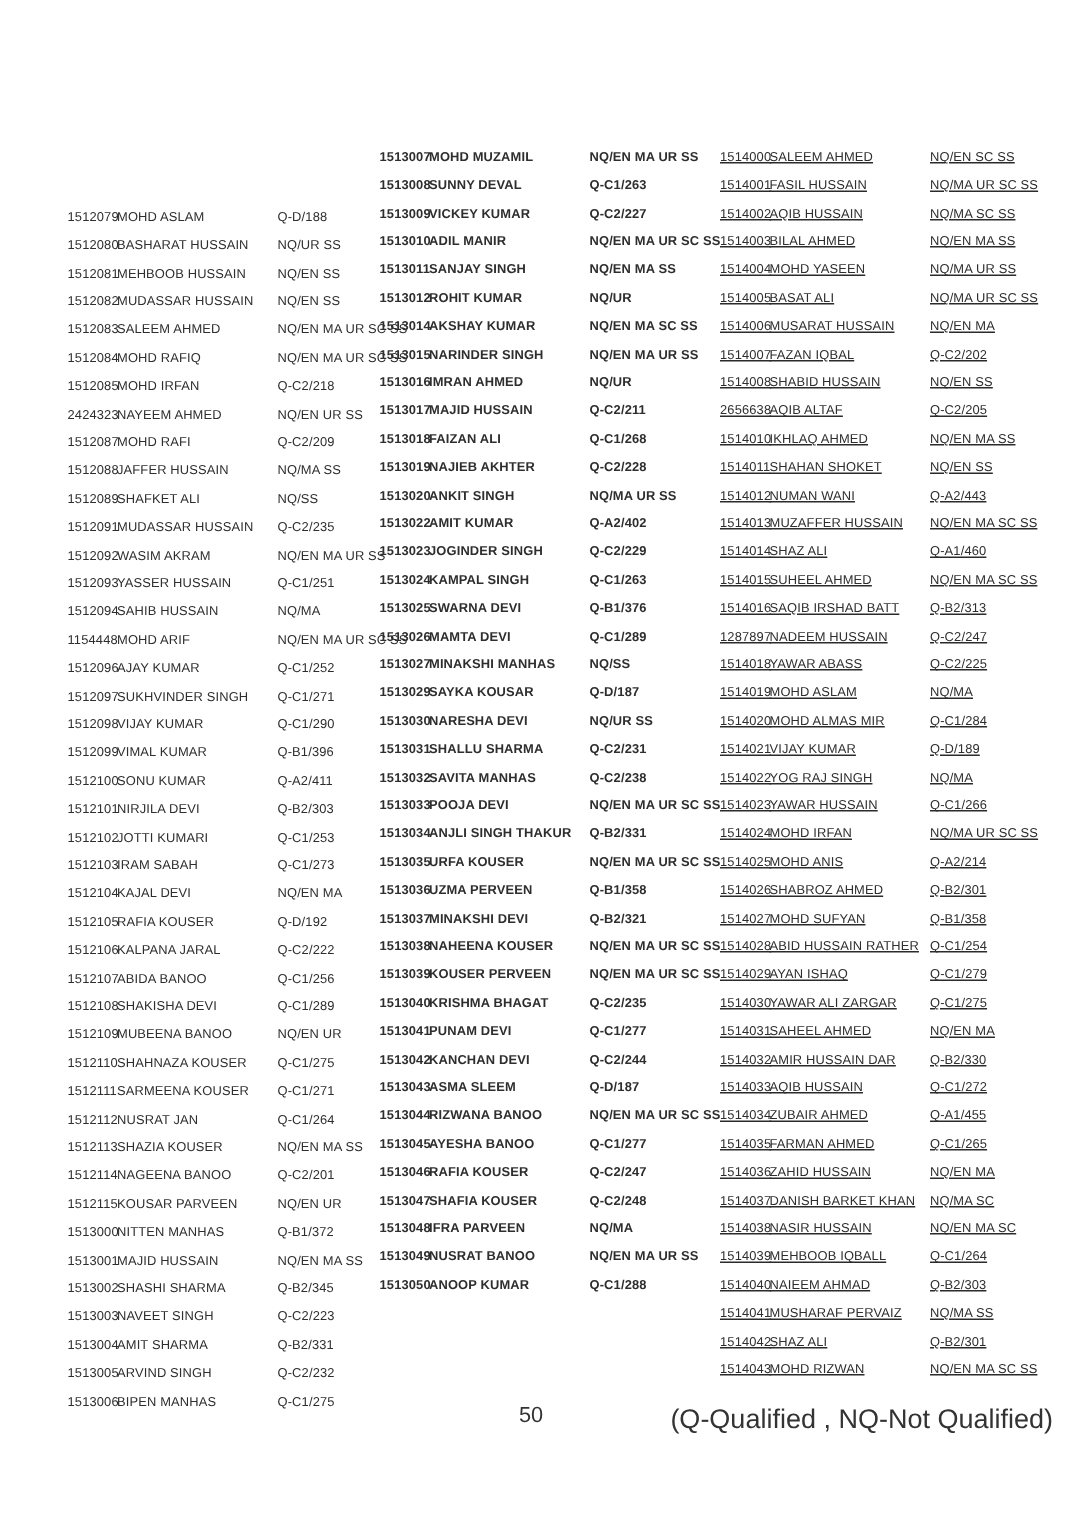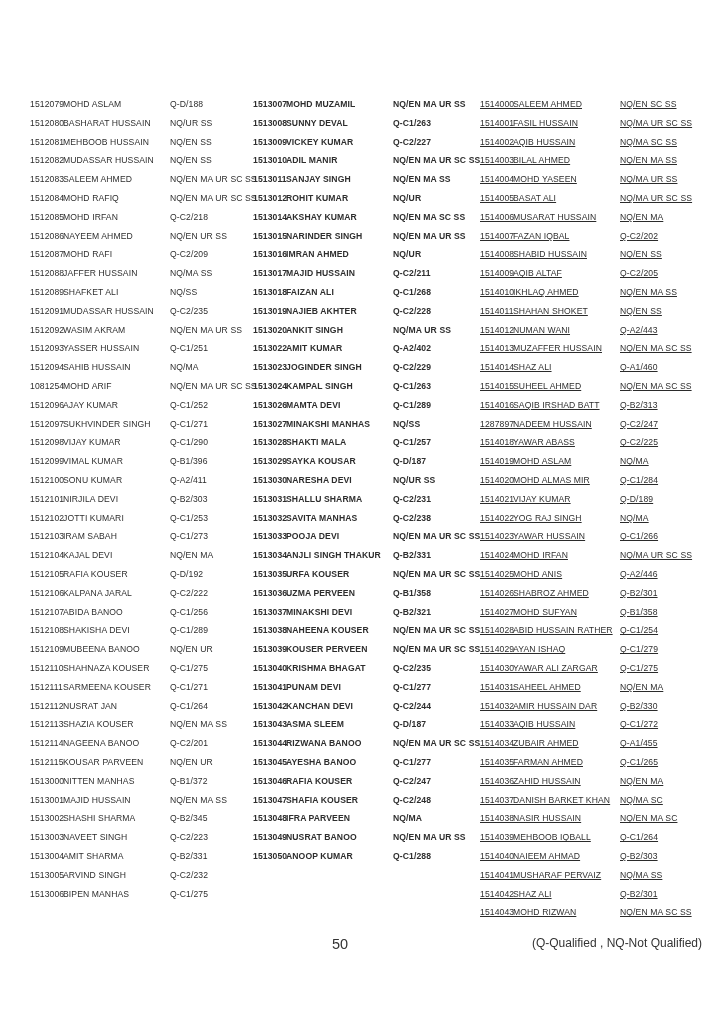--- a/index.html
+++ b/index.html
@@ -18,21 +18,21 @@
   .page {
     position: absolute;
     inset: 0;
     background: #ffffff;
   }
   .results-column {
     position: absolute;
     top: 95px;
     width: 226px;
   }
-  .col-1 { left: 30px; }
+  .col-1 { left: 45px; margin-top: 40px; }
   .col-2 { left: 253px; font-weight: bold; }
   .col-3 { left: 480px; text-decoration: underline; }
   .row {
     display: grid;
     grid-template-columns: 33px 107px 1fr;
     column-gap: 0;
     height: 18.8px;
     align-items: center;
   }
   .cell {
@@ -41,29 +41,29 @@
     white-space: nowrap;
     letter-spacing: 0.1px;
     color: #2e2e2e;
   }
   .cell.roll { font-variant-numeric: tabular-nums; }
   .page-number {
     position: absolute;
     left: 332px;
     top: 936px;
     width: 44px;
-    text-align: left;
+    text-align: center;
     font-size: 14.5px;
     color: #333333;
   }
   .legend {
     position: absolute;
     right: 22px;
     top: 936px;
-    font-size: 12px;
+    font-size: 18px;
     color: #333333;
     white-space: nowrap;
   }
 </style>
 </head>
 <body>
 
 <div class="page">
 
   <div class="results-column col-1">
@@ -96,21 +96,21 @@
     <span class="cell roll">1512084</span>
     <span class="cell name">MOHD RAFIQ</span>
     <span class="cell result">NQ/EN MA UR SC SS</span>
   </div>
       <div class="row">
     <span class="cell roll">1512085</span>
     <span class="cell name">MOHD IRFAN</span>
     <span class="cell result">Q-C2/218</span>
   </div>
       <div class="row">
-    <span class="cell roll">1512086</span>
+    <span class="cell roll">2424323</span>
     <span class="cell name">NAYEEM AHMED</span>
     <span class="cell result">NQ/EN UR SS</span>
   </div>
       <div class="row">
     <span class="cell roll">1512087</span>
     <span class="cell name">MOHD RAFI</span>
     <span class="cell result">Q-C2/209</span>
   </div>
       <div class="row">
     <span class="cell roll">1512088</span>
@@ -136,21 +136,21 @@
     <span class="cell roll">1512093</span>
     <span class="cell name">YASSER HUSSAIN</span>
     <span class="cell result">Q-C1/251</span>
   </div>
       <div class="row">
     <span class="cell roll">1512094</span>
     <span class="cell name">SAHIB HUSSAIN</span>
     <span class="cell result">NQ/MA</span>
   </div>
       <div class="row">
-    <span class="cell roll">1081254</span>
+    <span class="cell roll">1154448</span>
     <span class="cell name">MOHD ARIF</span>
     <span class="cell result">NQ/EN MA UR SC SS</span>
   </div>
       <div class="row">
     <span class="cell roll">1512096</span>
     <span class="cell name">AJAY KUMAR</span>
     <span class="cell result">Q-C1/252</span>
   </div>
       <div class="row">
     <span class="cell roll">1512097</span>
@@ -359,35 +359,35 @@
     <span class="cell roll">1513023</span>
     <span class="cell name">JOGINDER SINGH</span>
     <span class="cell result">Q-C2/229</span>
   </div>
       <div class="row">
     <span class="cell roll">1513024</span>
     <span class="cell name">KAMPAL SINGH</span>
     <span class="cell result">Q-C1/263</span>
   </div>
       <div class="row">
+    <span class="cell roll">1513025</span>
+    <span class="cell name">SWARNA DEVI</span>
+    <span class="cell result">Q-B1/376</span>
+  </div>
+      <div class="row">
     <span class="cell roll">1513026</span>
     <span class="cell name">MAMTA DEVI</span>
     <span class="cell result">Q-C1/289</span>
   </div>
       <div class="row">
     <span class="cell roll">1513027</span>
     <span class="cell name">MINAKSHI MANHAS</span>
     <span class="cell result">NQ/SS</span>
   </div>
       <div class="row">
-    <span class="cell roll">1513028</span>
-    <span class="cell name">SHAKTI MALA</span>
-    <span class="cell result">Q-C1/257</span>
-  </div>
-      <div class="row">
     <span class="cell roll">1513029</span>
     <span class="cell name">SAYKA KOUSAR</span>
     <span class="cell result">Q-D/187</span>
   </div>
       <div class="row">
     <span class="cell roll">1513030</span>
     <span class="cell name">NARESHA DEVI</span>
     <span class="cell result">NQ/UR SS</span>
   </div>
       <div class="row">
@@ -532,21 +532,21 @@
     <span class="cell roll">1514007</span>
     <span class="cell name">FAZAN IQBAL</span>
     <span class="cell result">Q-C2/202</span>
   </div>
       <div class="row">
     <span class="cell roll">1514008</span>
     <span class="cell name">SHABID HUSSAIN</span>
     <span class="cell result">NQ/EN SS</span>
   </div>
       <div class="row">
-    <span class="cell roll">1514009</span>
+    <span class="cell roll">2656638</span>
     <span class="cell name">AQIB ALTAF</span>
     <span class="cell result">Q-C2/205</span>
   </div>
       <div class="row">
     <span class="cell roll">1514010</span>
     <span class="cell name">IKHLAQ AHMED</span>
     <span class="cell result">NQ/EN MA SS</span>
   </div>
       <div class="row">
     <span class="cell roll">1514011</span>
@@ -614,21 +614,21 @@
     <span class="cell result">Q-C1/266</span>
   </div>
       <div class="row">
     <span class="cell roll">1514024</span>
     <span class="cell name">MOHD IRFAN</span>
     <span class="cell result">NQ/MA UR SC SS</span>
   </div>
       <div class="row">
     <span class="cell roll">1514025</span>
     <span class="cell name">MOHD ANIS</span>
-    <span class="cell result">Q-A2/446</span>
+    <span class="cell result">Q-A2/214</span>
   </div>
       <div class="row">
     <span class="cell roll">1514026</span>
     <span class="cell name">SHABROZ AHMED</span>
     <span class="cell result">Q-B2/301</span>
   </div>
       <div class="row">
     <span class="cell roll">1514027</span>
     <span class="cell name">MOHD SUFYAN</span>
     <span class="cell result">Q-B1/358</span>

